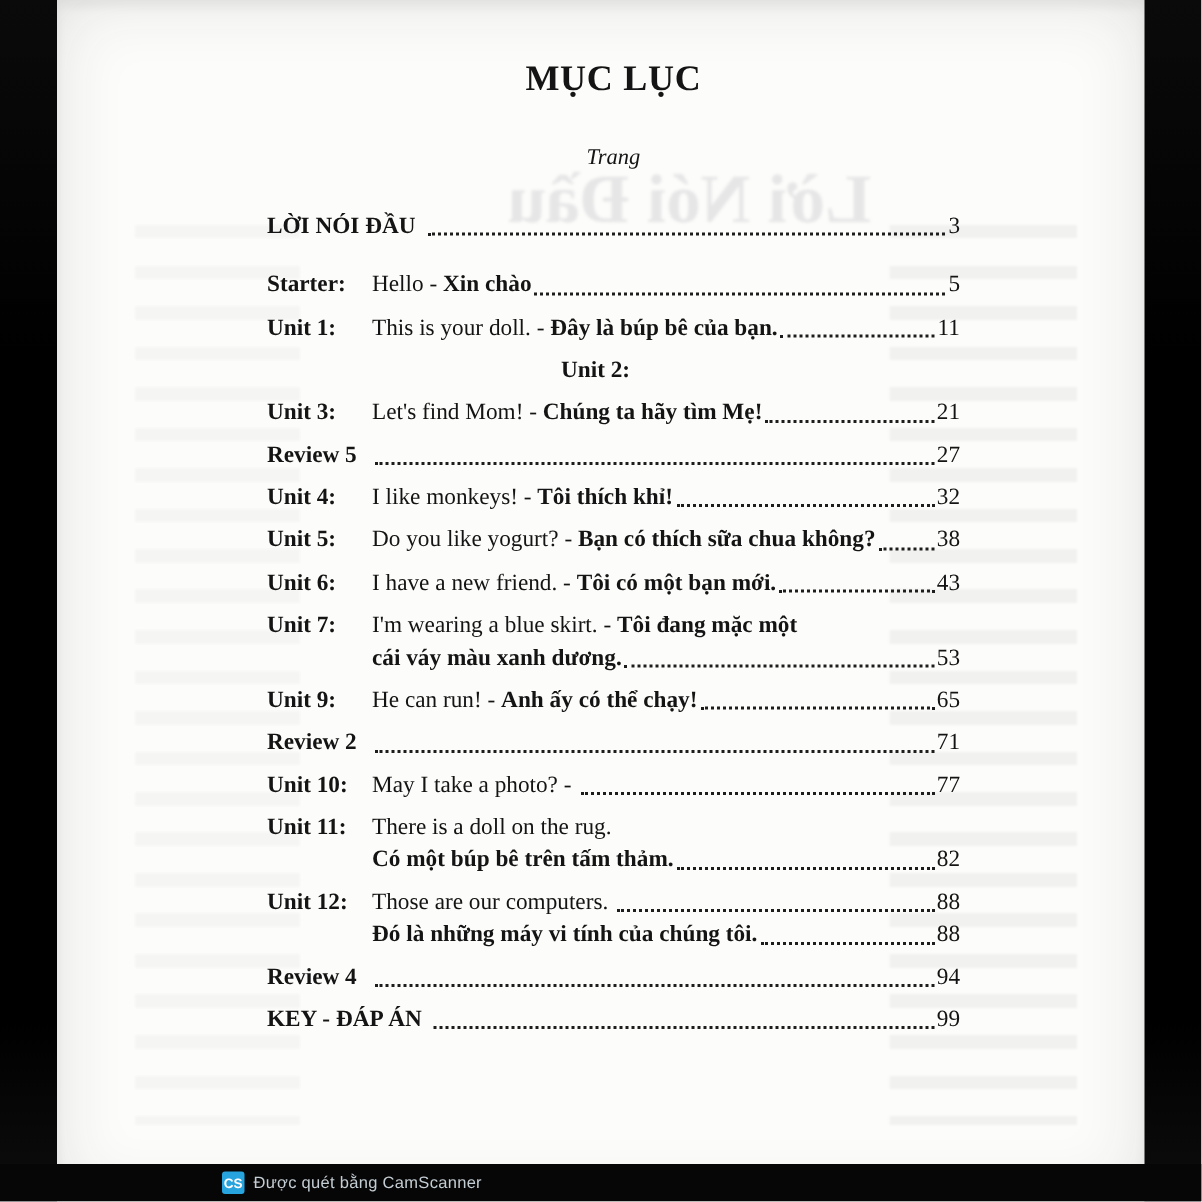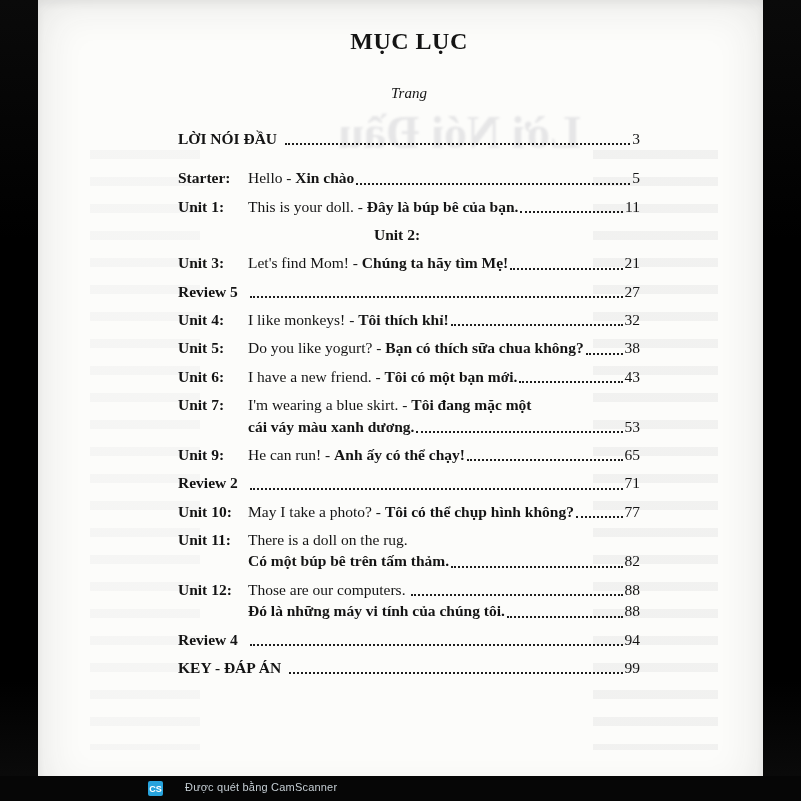--- a/index.html
+++ b/index.html
@@ -61,21 +61,21 @@
     z-index: 2;
     pointer-events: none;
   }
   .bleed-lines.right { right: 45px; width: 125px; }
   .bleed-lines.left  { left: 52px;  width: 110px; opacity: 0.6; }
 
   
   .content {
     position: absolute;
     left: 178px;
-    top: 26px;
+    top: 38px;
     width: 462px;
     z-index: 4;
     font-size: 15.5px;
     line-height: 1.25;
   }
   .title {
     margin: 0;
     text-align: center;
     font-size: 24px;
     font-weight: 700;
@@ -128,21 +128,22 @@
     width: 801px;
     height: 25px;
     background: #060606;
     display: flex;
     align-items: center;
     z-index: 5;
   }
   .watermark {
     margin-left: 148px;
     display: flex;
-    gap: 22px;
+    align-items: center;
+    gap: 6px;
   }
   .cs-logo {
     width: 15px;
     height: 15px;
     border-radius: 2px;
     background: #27a3dd;
     color: #ffffff;
     font: 700 9px "Liberation Sans", sans-serif;
     display: flex;
     align-items: center;
@@ -289,21 +290,20 @@
             <span class="dots"></span>
             <span class="pg">71</span>
           </div>
         </div>
   </div>
       <div class="entry">
     <span class="label">Unit 10:</span>
     <div class="lines">
           <div class="line">
             <span class="en">May I take a photo? - </span>
-            <span class="vi">Tôi có thể chụp hình không?</span>
             <span class="dots"></span>
             <span class="pg">77</span>
           </div>
         </div>
   </div>
       <div class="entry">
     <span class="label">Unit 11:</span>
     <div class="lines">
           <div class="line">
             <span class="en">There is a doll on the rug.</span>

